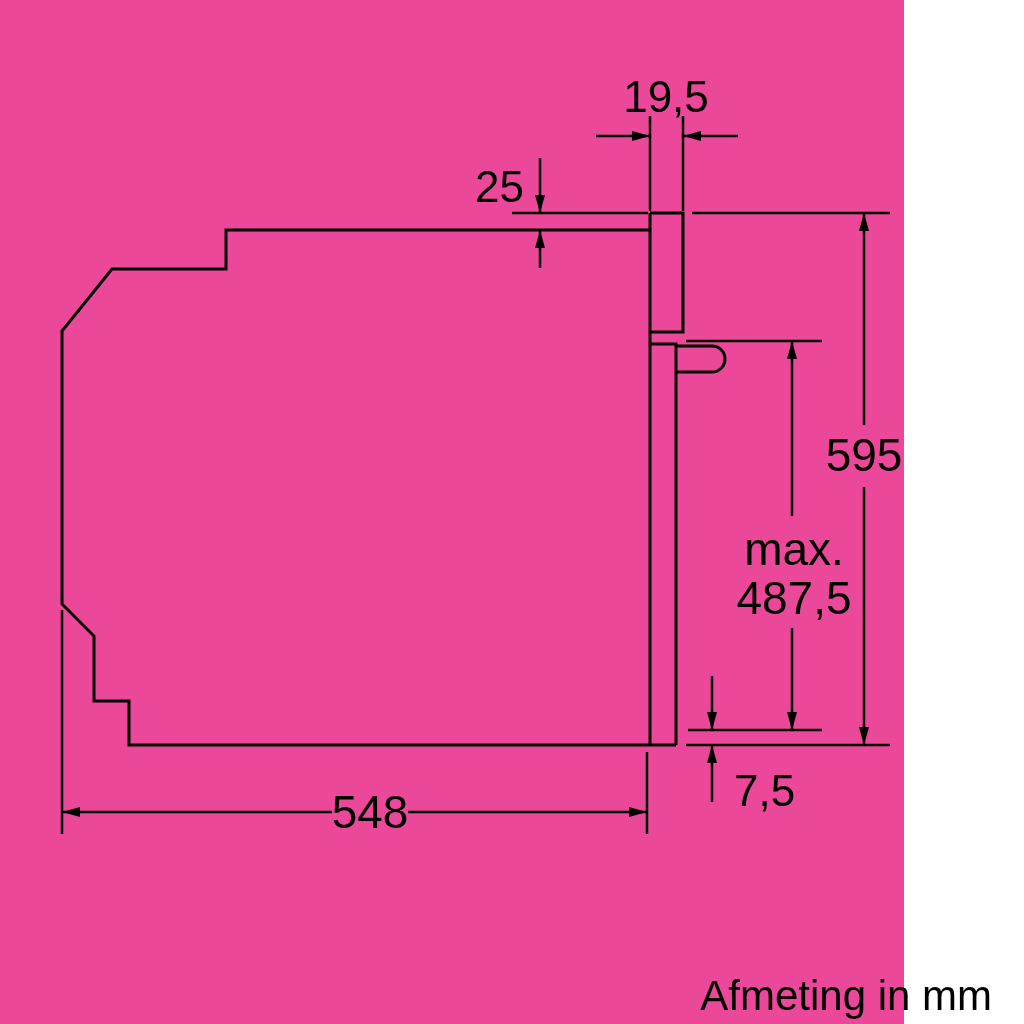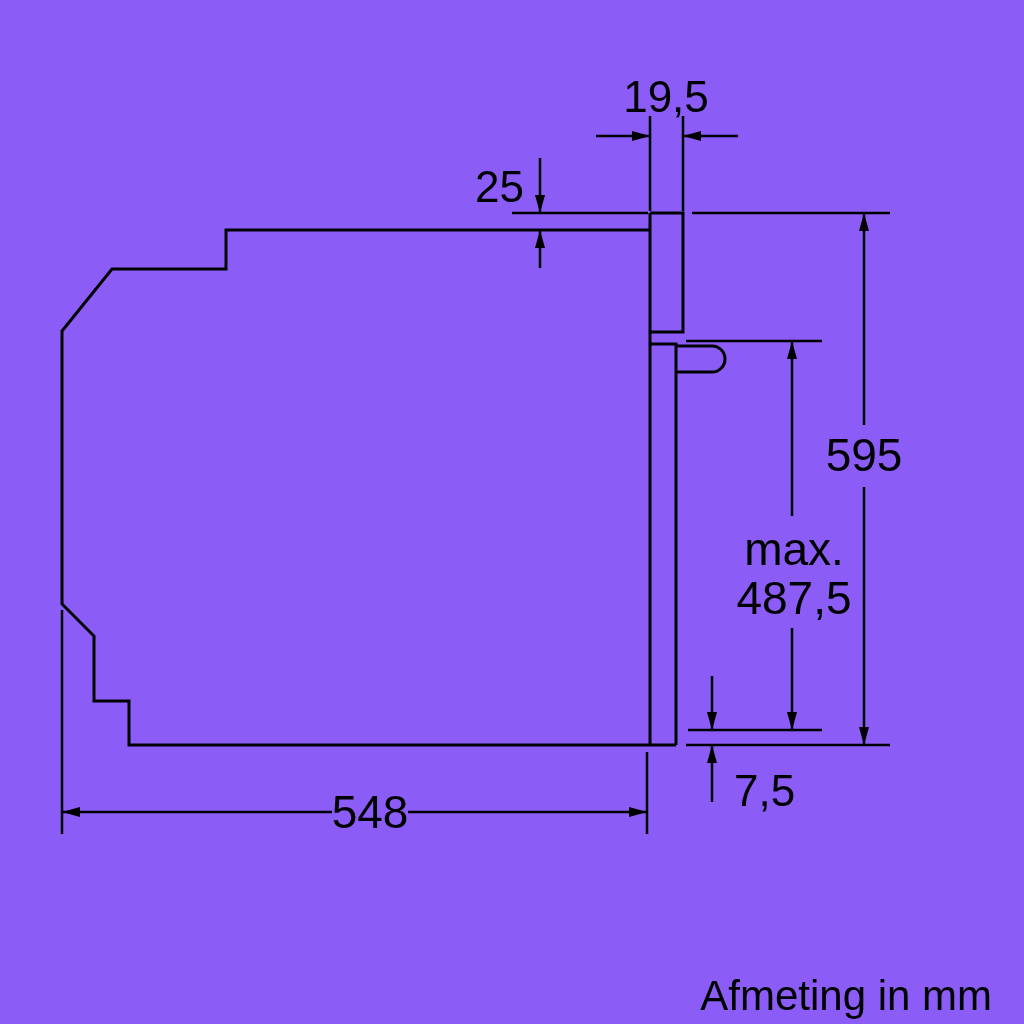--- a/index.html
+++ b/index.html
@@ -5,23 +5,23 @@
   html, body {
     margin: 0;
     padding: 0;
     background: #ffffff;
     width: 1024px;
     height: 1024px;
     overflow: hidden;
   }
   .canvas {
     position: relative;
-    width: 1024px;
+    width: 904px;
     height: 1024px;
-    background: #8b5cf6;
+    background: #ec4899;
   }
   svg { display: block; }
   svg text {
     font-family: "Liberation Sans", "DejaVu Sans", sans-serif;
     fill: #000000;
   }
   .dim-label { font-size: 44px; }
   .dim-label-lg { font-size: 46px; }
   .caption-text { font-size: 42px; }
   .outline { stroke: #000000; stroke-width: 3; fill: none; stroke-linejoin: miter; stroke-linecap: butt; }

